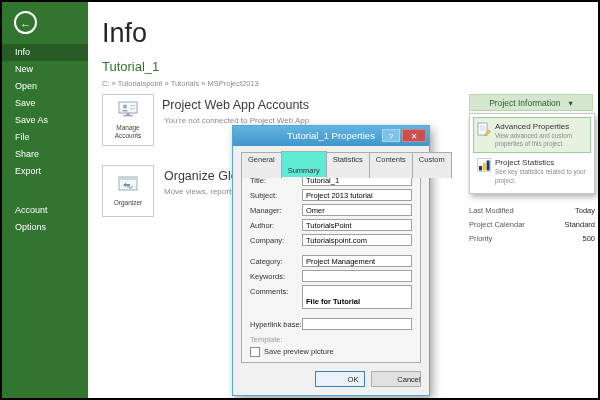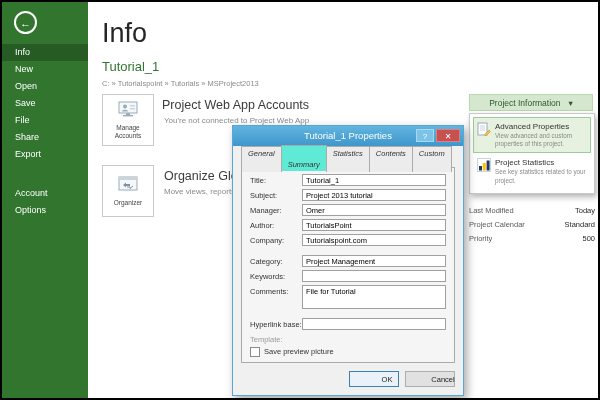--- a/index.html
+++ b/index.html
@@ -34,42 +34,42 @@
   .menu-item.hl{background:#e7f1df;border:1px solid #9ccc9c;}
   .mi-text{flex:1;}
   .mi-title{font-size:8px;color:#333;margin-bottom:1px;}
   .mi-desc{font-size:6.3px;color:#8a8a8a;line-height:1.3;}
   .props{position:absolute;left:467px;top:204px;width:126px;font-size:7.5px;}
   .prop-row{display:flex;justify-content:space-between;margin-bottom:5px;}
   .prop-label{color:#595959;}
   .prop-value{color:#262626;}
 
   
-  .dialog{position:absolute;left:230px;top:123px;width:232px;height:271px;background:#f0f0f0;
+  .dialog{position:absolute;left:230px;top:123px;width:198px;height:271px;background:#f0f0f0;
     border:1px solid #58a6d4;box-shadow:3px 4px 9px rgba(0,0,0,0.35);z-index:10;box-sizing:border-box;}
   .dlg-title{position:relative;height:20px;background:linear-gradient(#62b4e0,#3e96cb);}
   .dlg-title-text{position:absolute;left:0;right:0;top:0;height:20px;line-height:20px;text-align:center;
     color:#fff;font-size:9.5px;}
   .dlg-btns{position:absolute;right:3px;top:3px;display:flex;gap:2px;z-index:2;}
   .dlg-help{width:18px;height:13px;background:#7cc3e8;border:1px solid #a8d8ef;color:#fff;font-size:8px;
     text-align:center;line-height:13px;cursor:pointer;box-sizing:border-box;}
   .dlg-close{width:24px;height:13px;background:#c75050;border:1px solid #da8080;color:#fff;font-size:8px;
     text-align:center;line-height:13px;cursor:pointer;box-sizing:border-box;}
-  .tabs{position:absolute;left:8px;top:20px;display:flex;z-index:2;font-style:italic;}
+  .tabs{position:absolute;left:8px;top:26px;display:flex;z-index:2;}
   .tab{font-size:7.5px;padding:2px 6px;border:1px solid #ababab;border-bottom:none;background:#ececec;
     margin-right:-1px;color:#333;cursor:pointer;}
   .tab.active{background:#5eead4;position:relative;top:-1px;padding-top:14px;z-index:3;}
   .page{position:absolute;left:8px;right:8px;top:41px;bottom:32px;border:1px solid #ababab;background:#f5f5f5;}
   .frow{display:flex;margin:0 8px 3px 8px;align-items:flex-start;}
   .frow.first{margin-top:6px;}
   .flabel{width:52px;font-size:7.5px;color:#333;padding-top:2px;flex-shrink:0;line-height:1.2;}
   .flabel.muted{color:#9a9a9a;}
   .finput{flex:1;height:12px;border:1px solid #a0a0a0;background:#fff;font-size:7.5px;padding:0 3px;
     font-family:"Liberation Sans",sans-serif;box-sizing:border-box;min-width:0;}
-  textarea.finput{height:24px;resize:none;padding-top:1px;}
+  textarea.finput{height:24px;resize:none;padding-top:11px;font-weight:bold;}
   .gap{height:6px;}
   .cbrow{display:flex;align-items:flex-start;gap:4px;margin:3px 8px 0 8px;cursor:pointer;}
   .cb{width:8px;height:8px;border:1px solid #8a8a8a;background:#fff;flex-shrink:0;}
   .cblabel{font-size:7.5px;color:#333;}
   .dlg-foot{position:absolute;right:8px;bottom:8px;display:flex;gap:6px;}
   .btn{width:50px;height:16px;font-size:7.5px;background:#e1e1e1;border:1px solid #adadad;
     display:flex;align-items:center;justify-content:center;cursor:pointer;box-sizing:border-box;color:#222;padding-left:26px;}
   .btn.default{border:1px solid #3c7fb1;background:#e9f2f9;}
 </style>
 </head>
@@ -78,20 +78,21 @@
 <div class="frame">
 
   <div class="sidebar">
     <div class="back-btn">
       <span>←</span>
     </div>
     <div class="side-item active">Info</div>
     <div class="side-item">New</div>
     <div class="side-item">Open</div>
     <div class="side-item">Save</div>
+    <div class="side-item">Save As</div>
     <div class="side-item">File</div>
     <div class="side-item">Share</div>
     <div class="side-item">Export</div>
     <div class="side-group2">
       <div class="side-item">Account</div>
       <div class="side-item">Options</div>
     </div>
   </div>
 
   <div class="h-info">Info</div>

